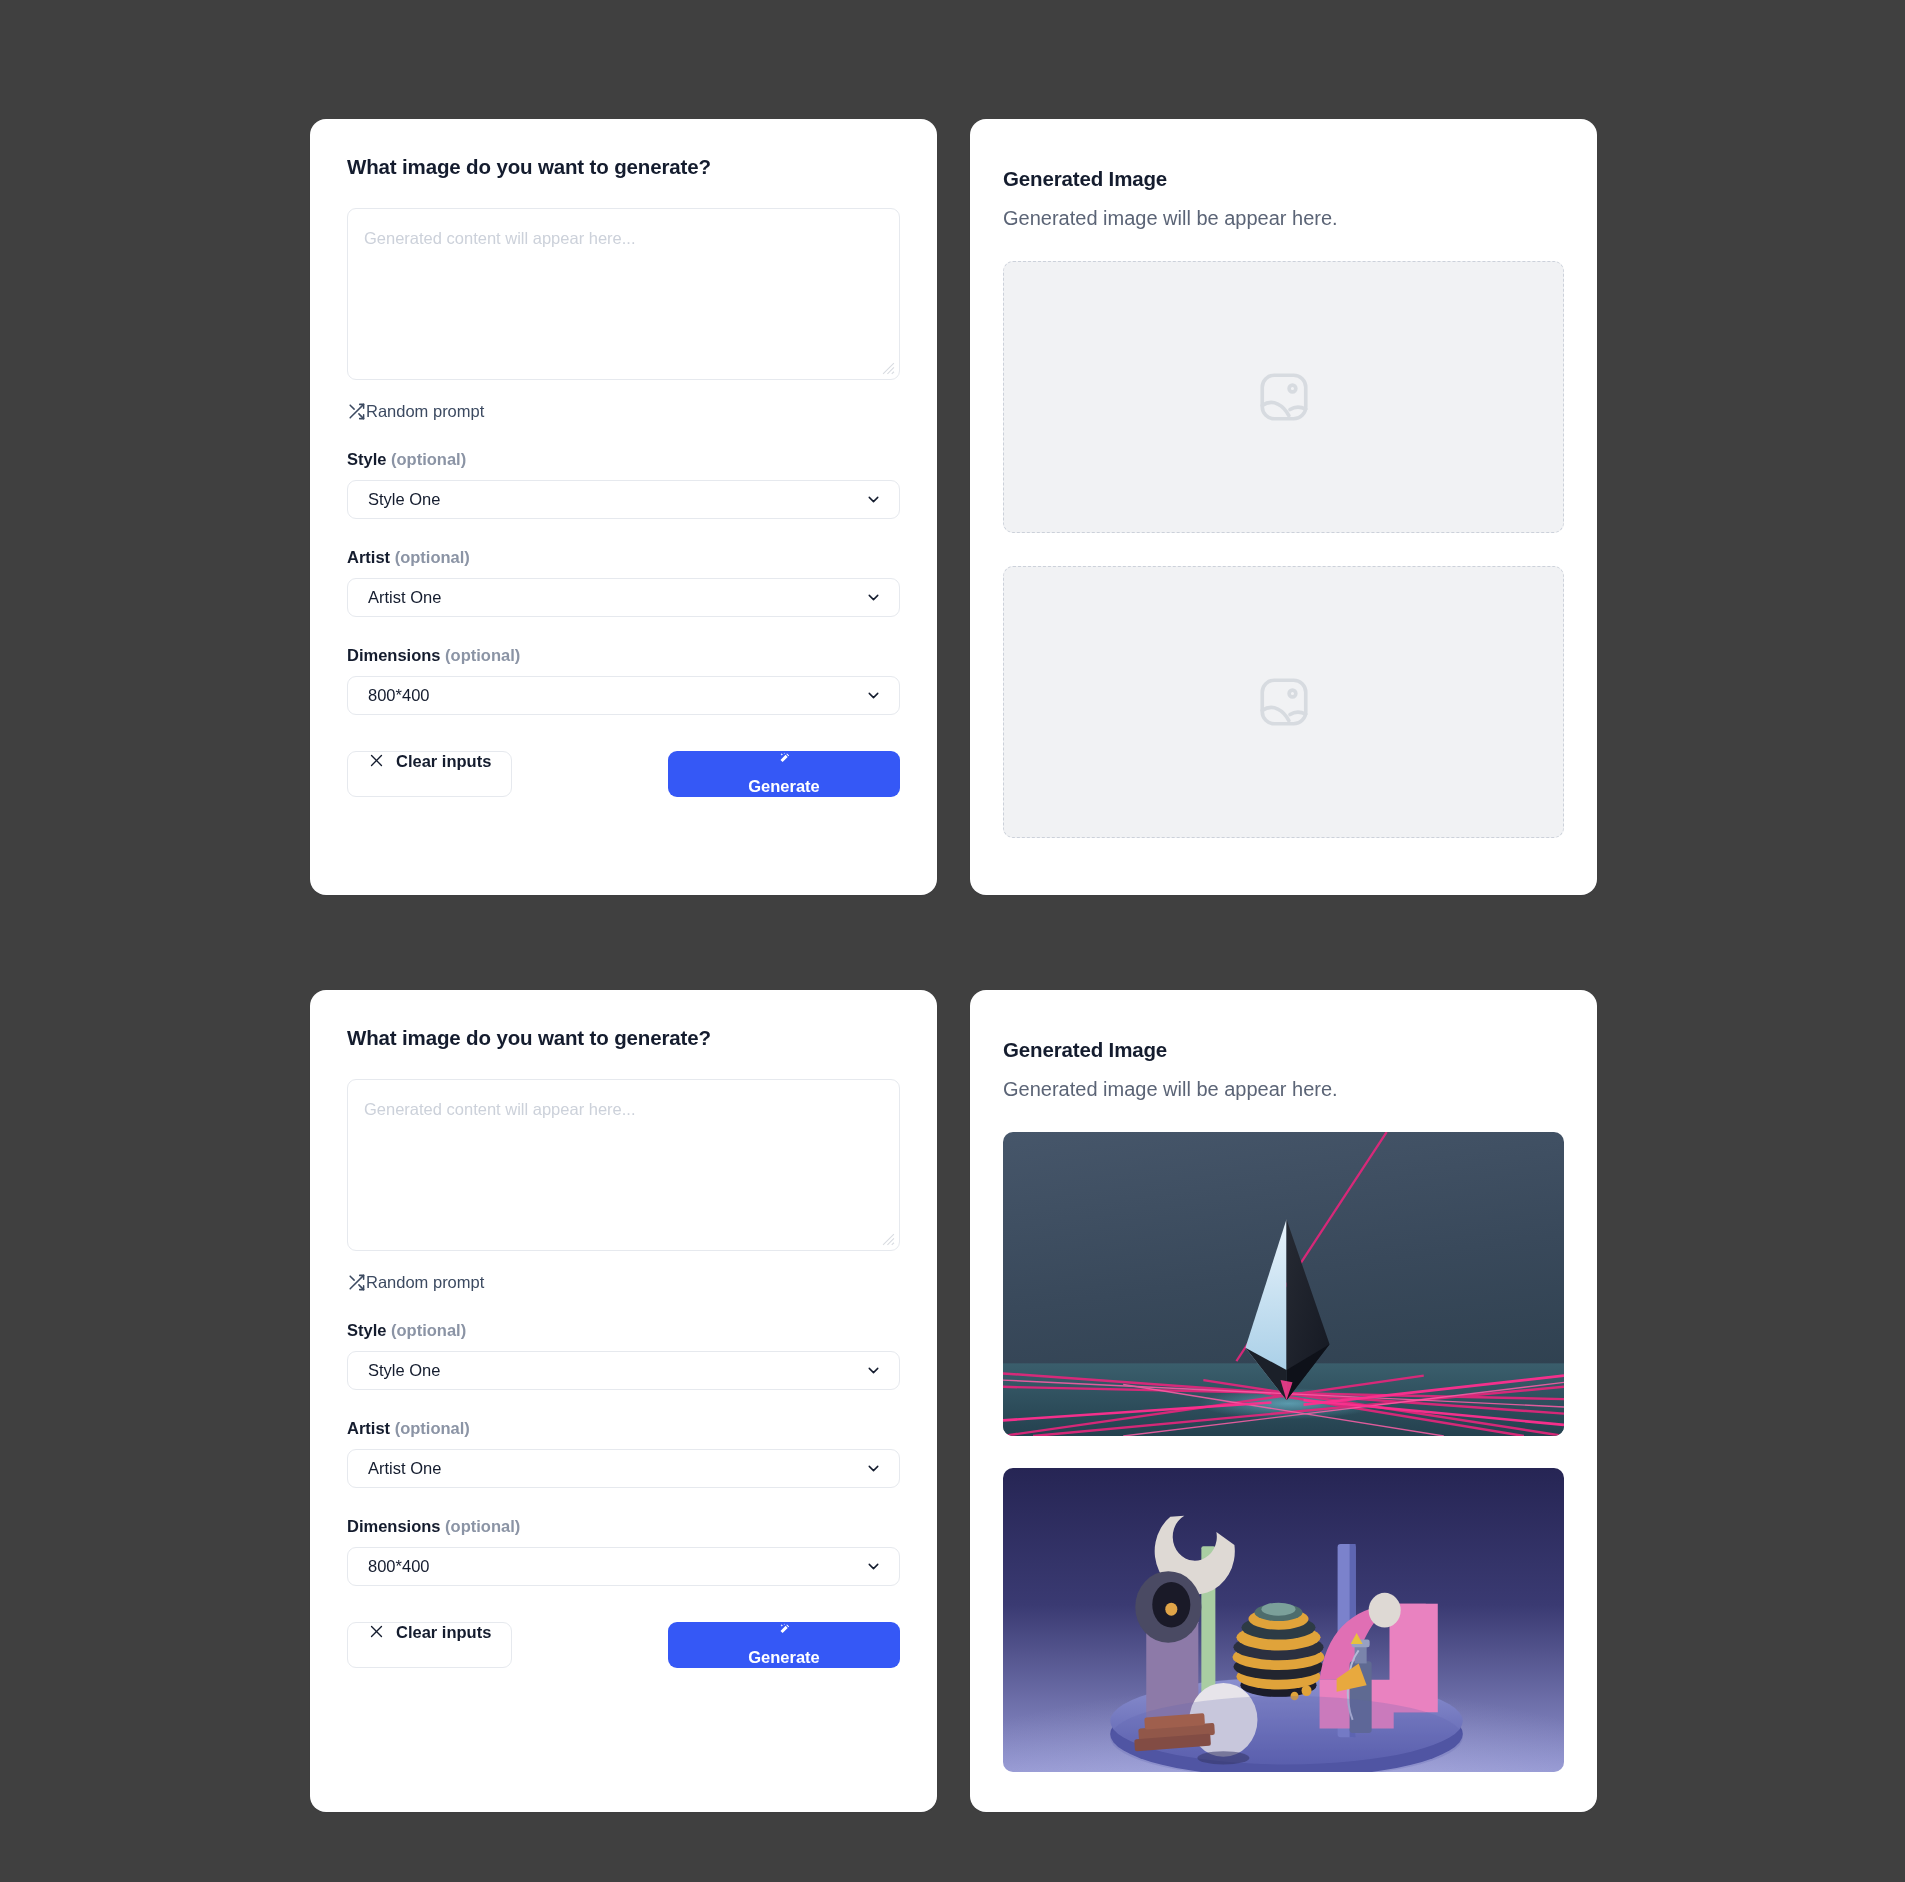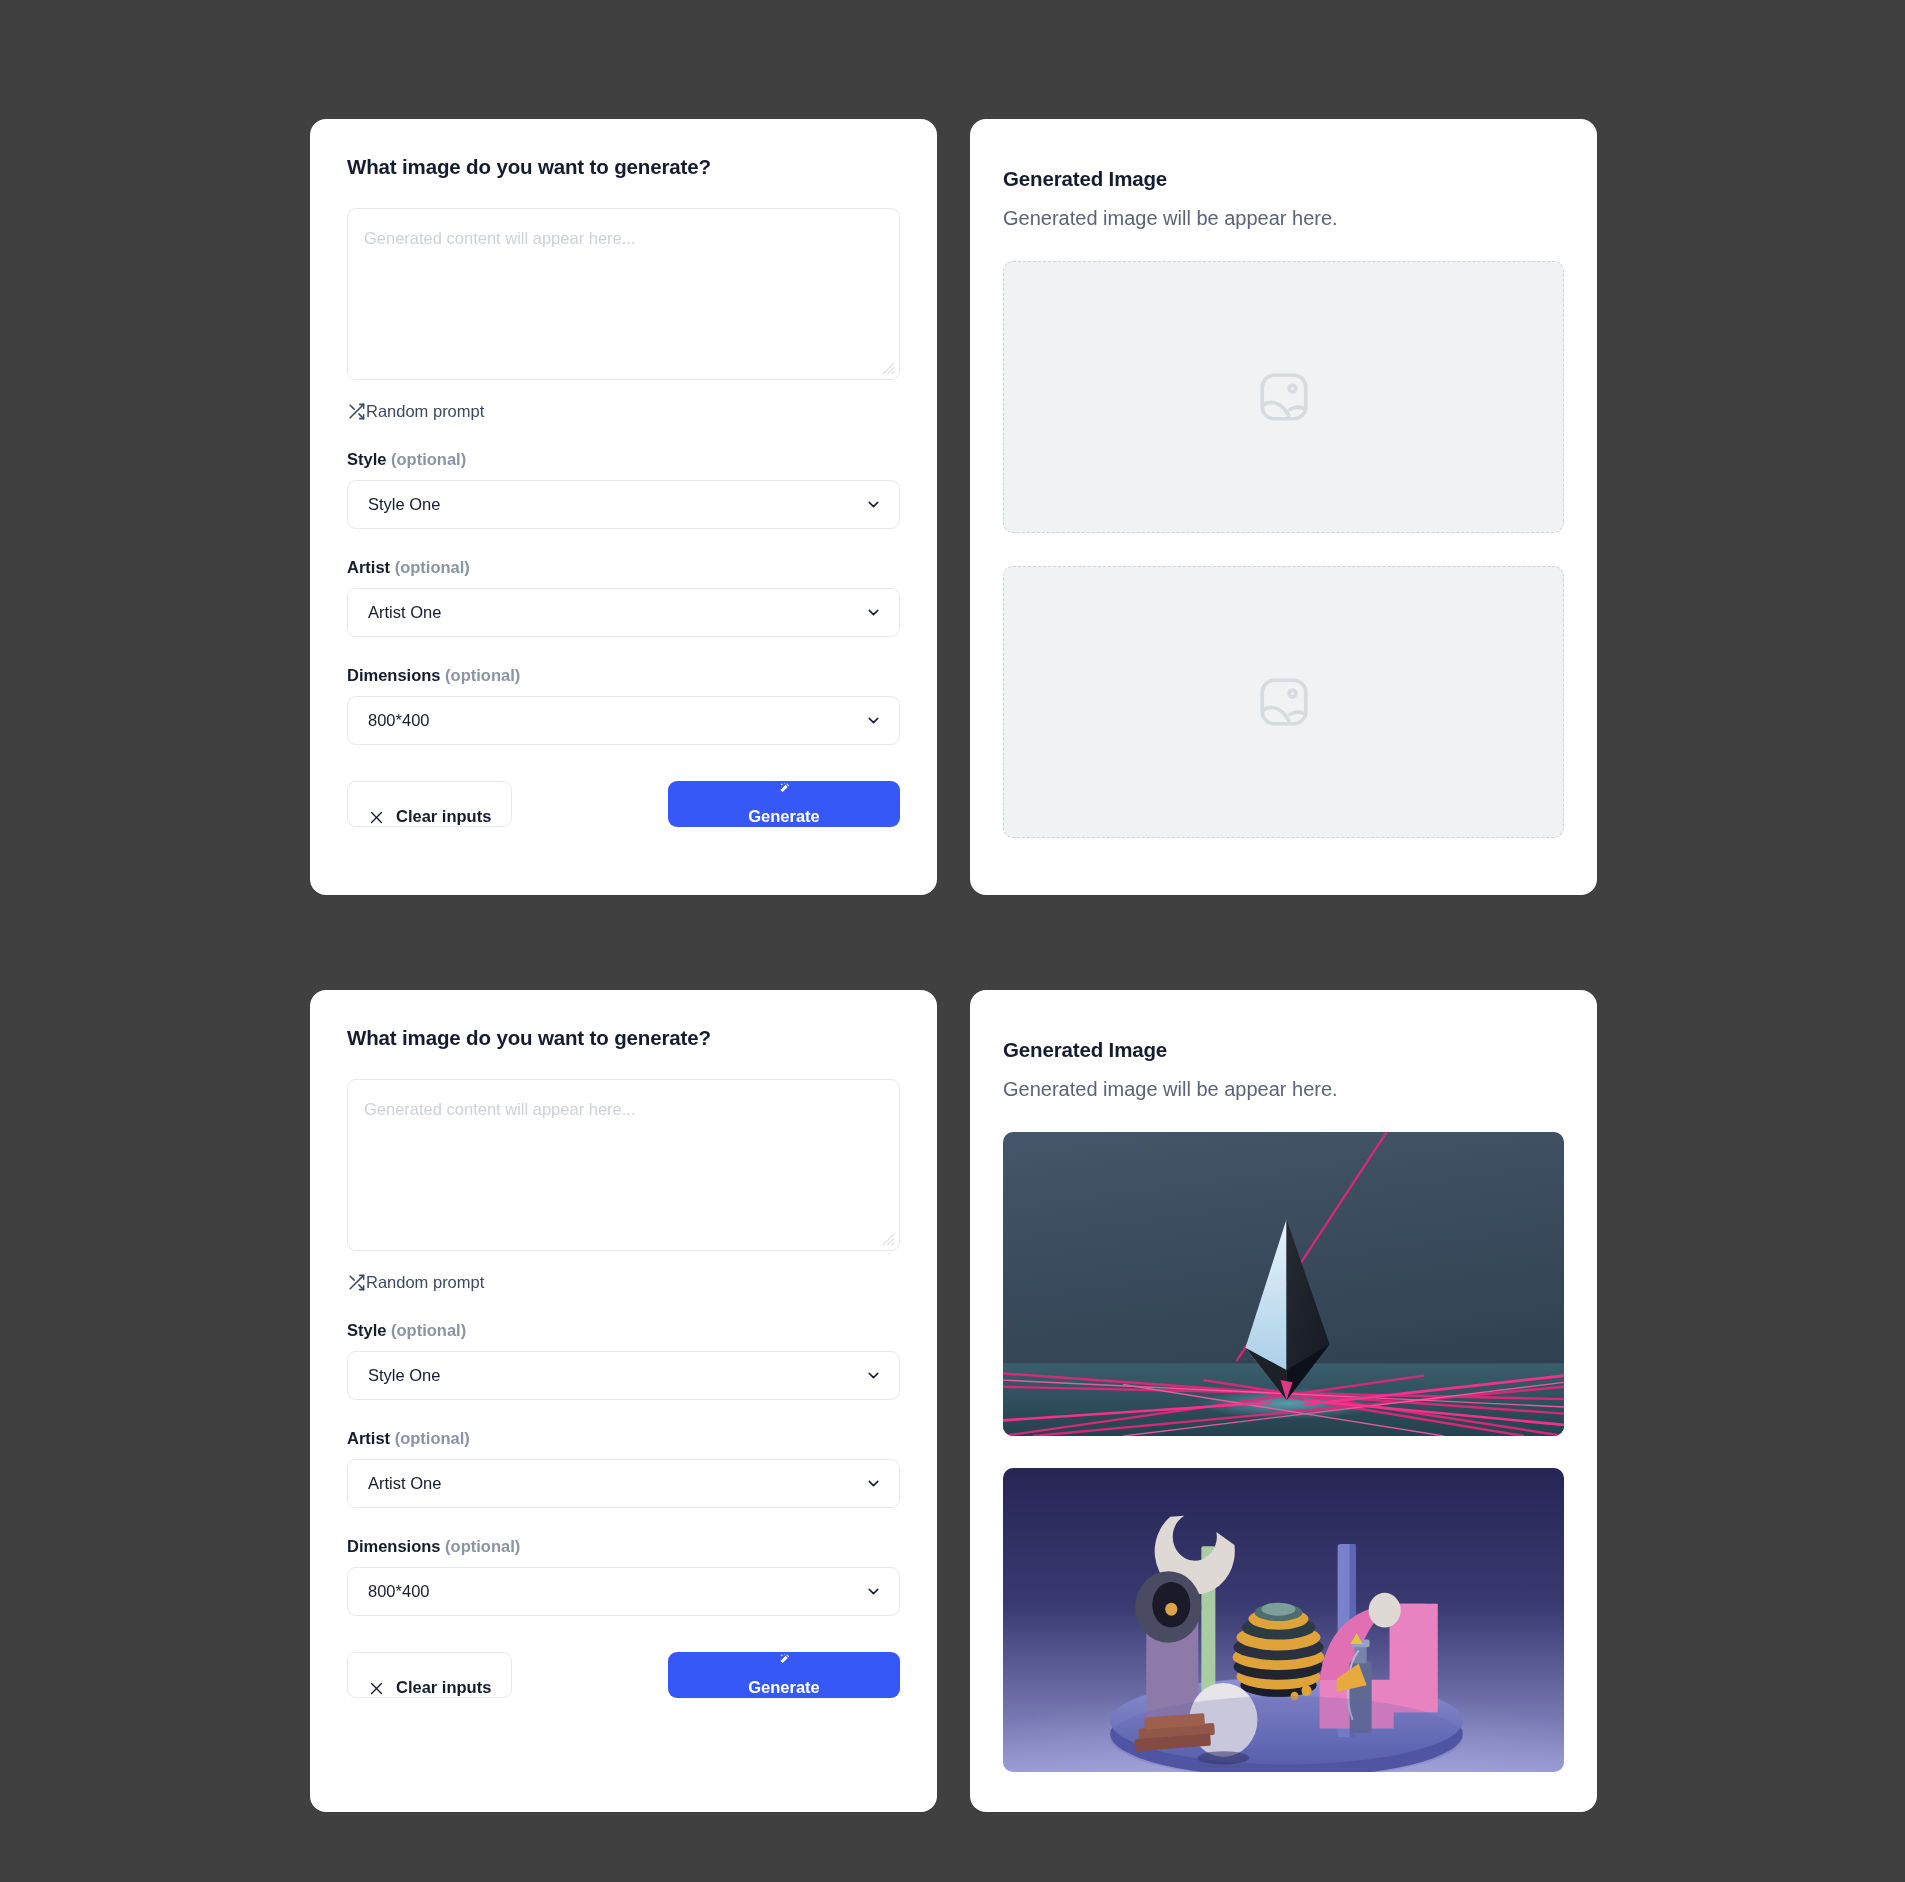--- a/index.html
+++ b/index.html
@@ -87,42 +87,42 @@
     font-size: 16.5px;
     color: #141c2e;
     margin-bottom: 11px;
     display: block;
     font-weight: bold;
   }
   .field-label .opt { color: #8b94a5; }
 
   .select {
     width: 100%;
-    height: 49px;
+    height: 39px;
     border: 1px solid #e6e9ee;
     border-radius: 9px;
     background: #ffffff;
     display: flex;
     align-items: center;
     justify-content: space-between;
     padding: 0 17px 0 20px;
     font-size: 16.5px;
     color: #141c2e;
     cursor: pointer;
   }
 
   .actions {
     display: flex;
     align-items: center;
     justify-content: space-between;
     margin-top: 36px;
   }
   .btn-clear {
     display: flex;
-    align-items: flex-end;
+    align-items: flex-start;
     gap: 11px;
     height: 46px;
     padding: 0 20px;
     border: 1px solid #e6e9ee;
     border-radius: 9px;
     background: #fff;
     font-size: 16.5px;
     font-weight: bold;
     color: #141c2e;
     cursor: pointer;

